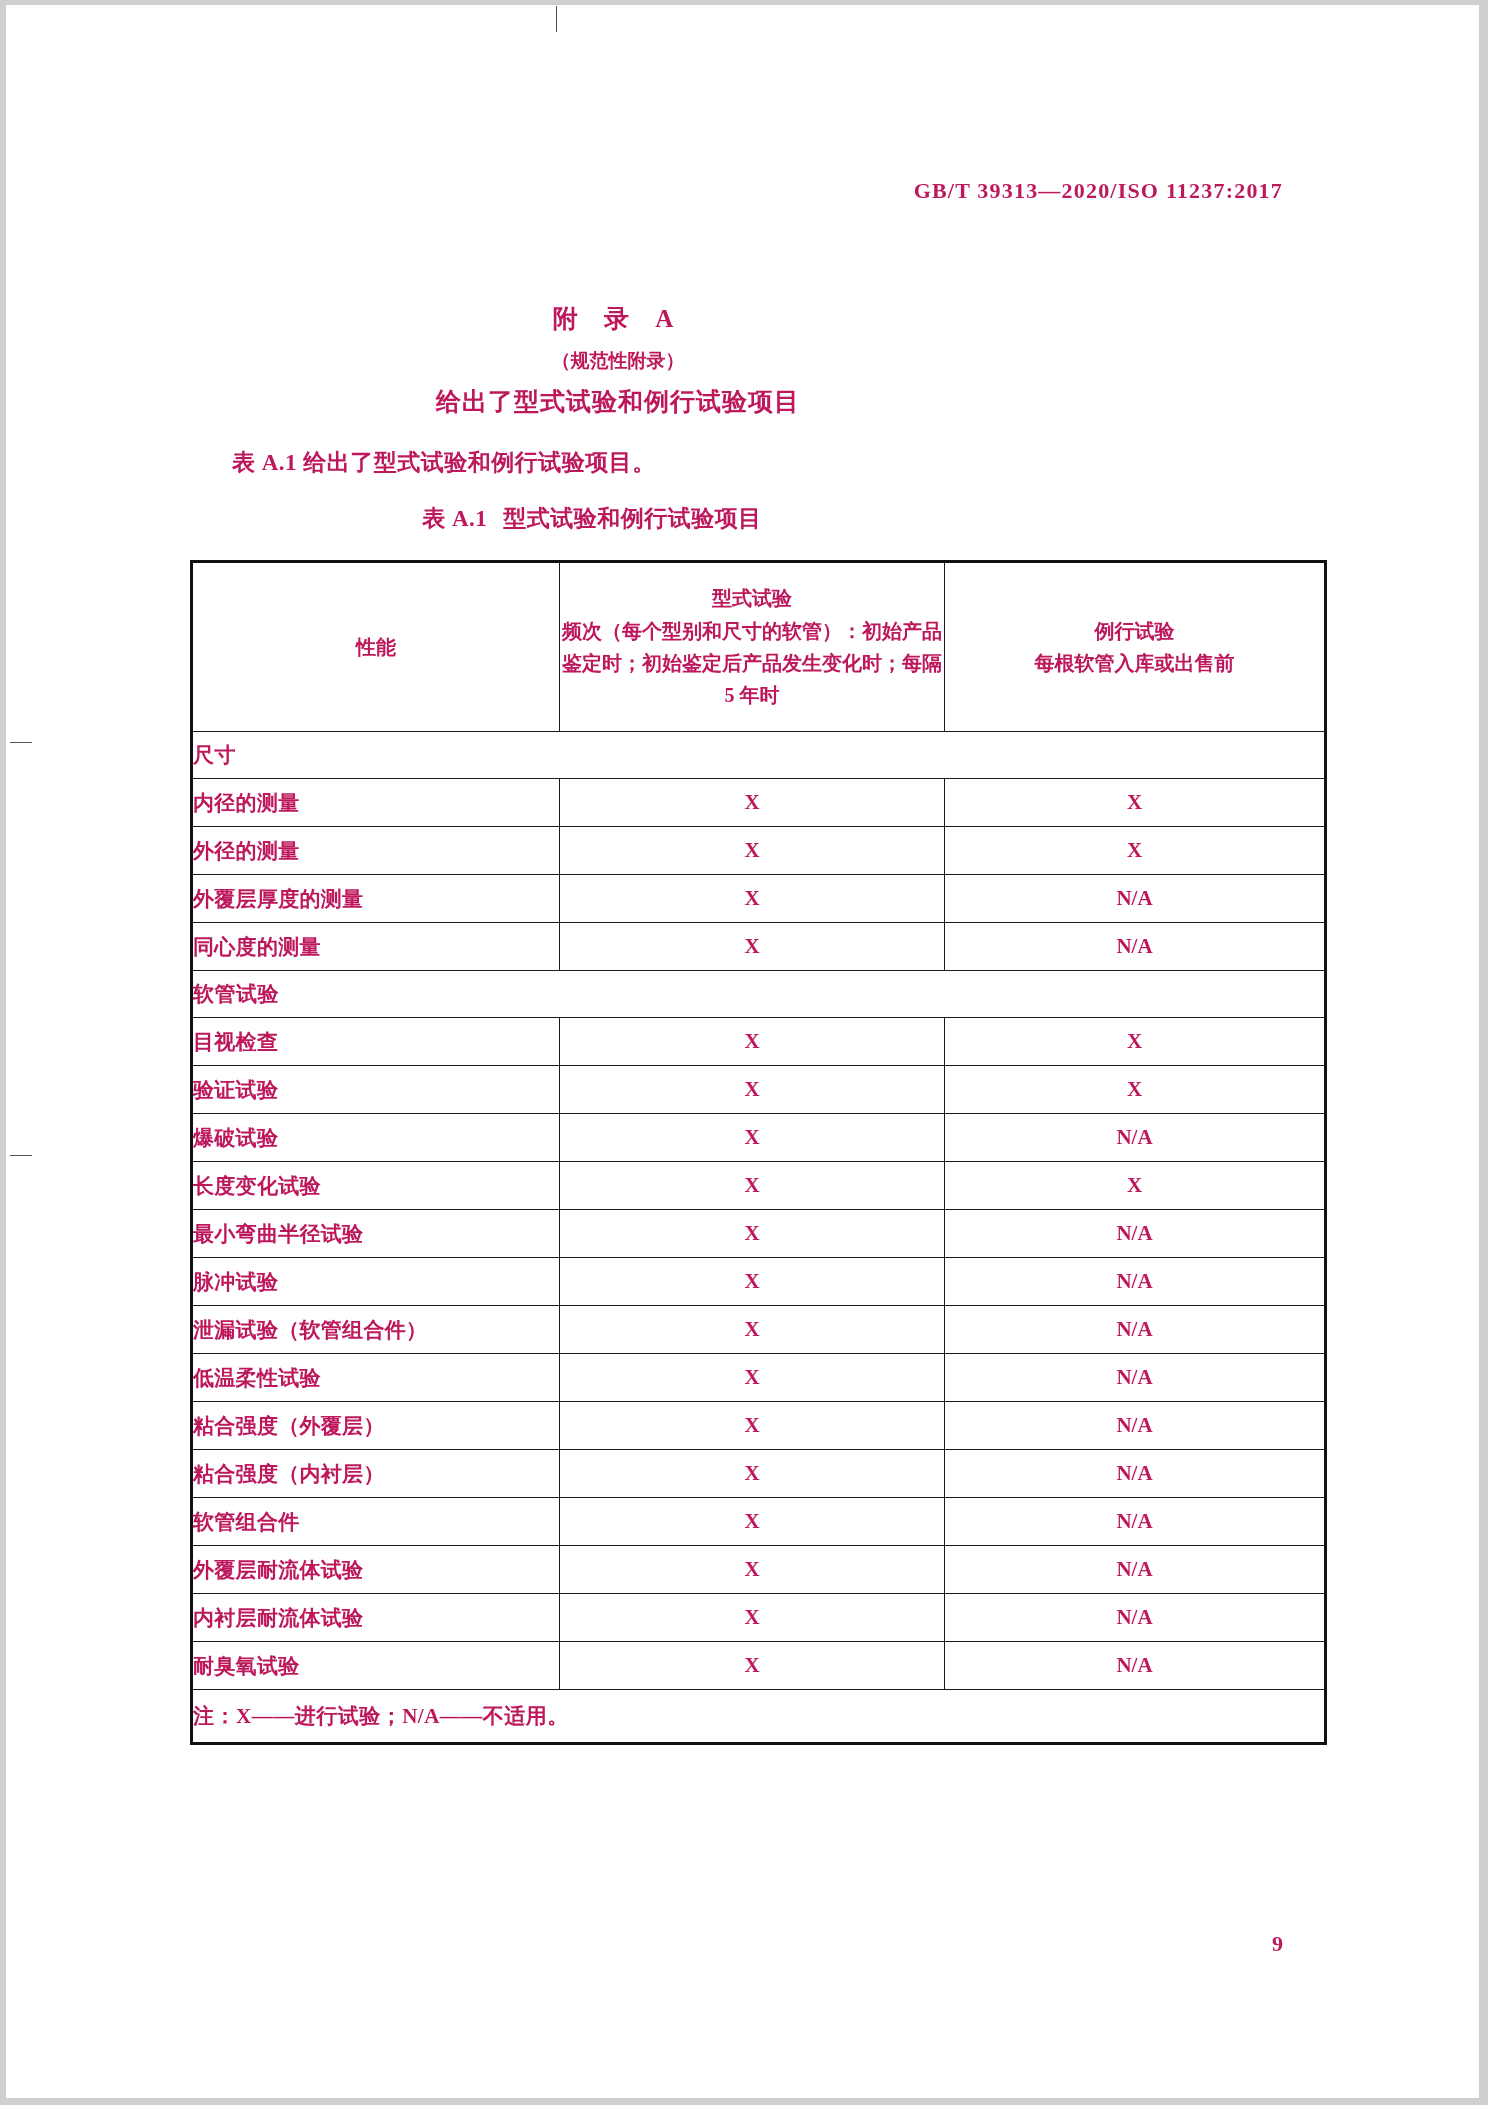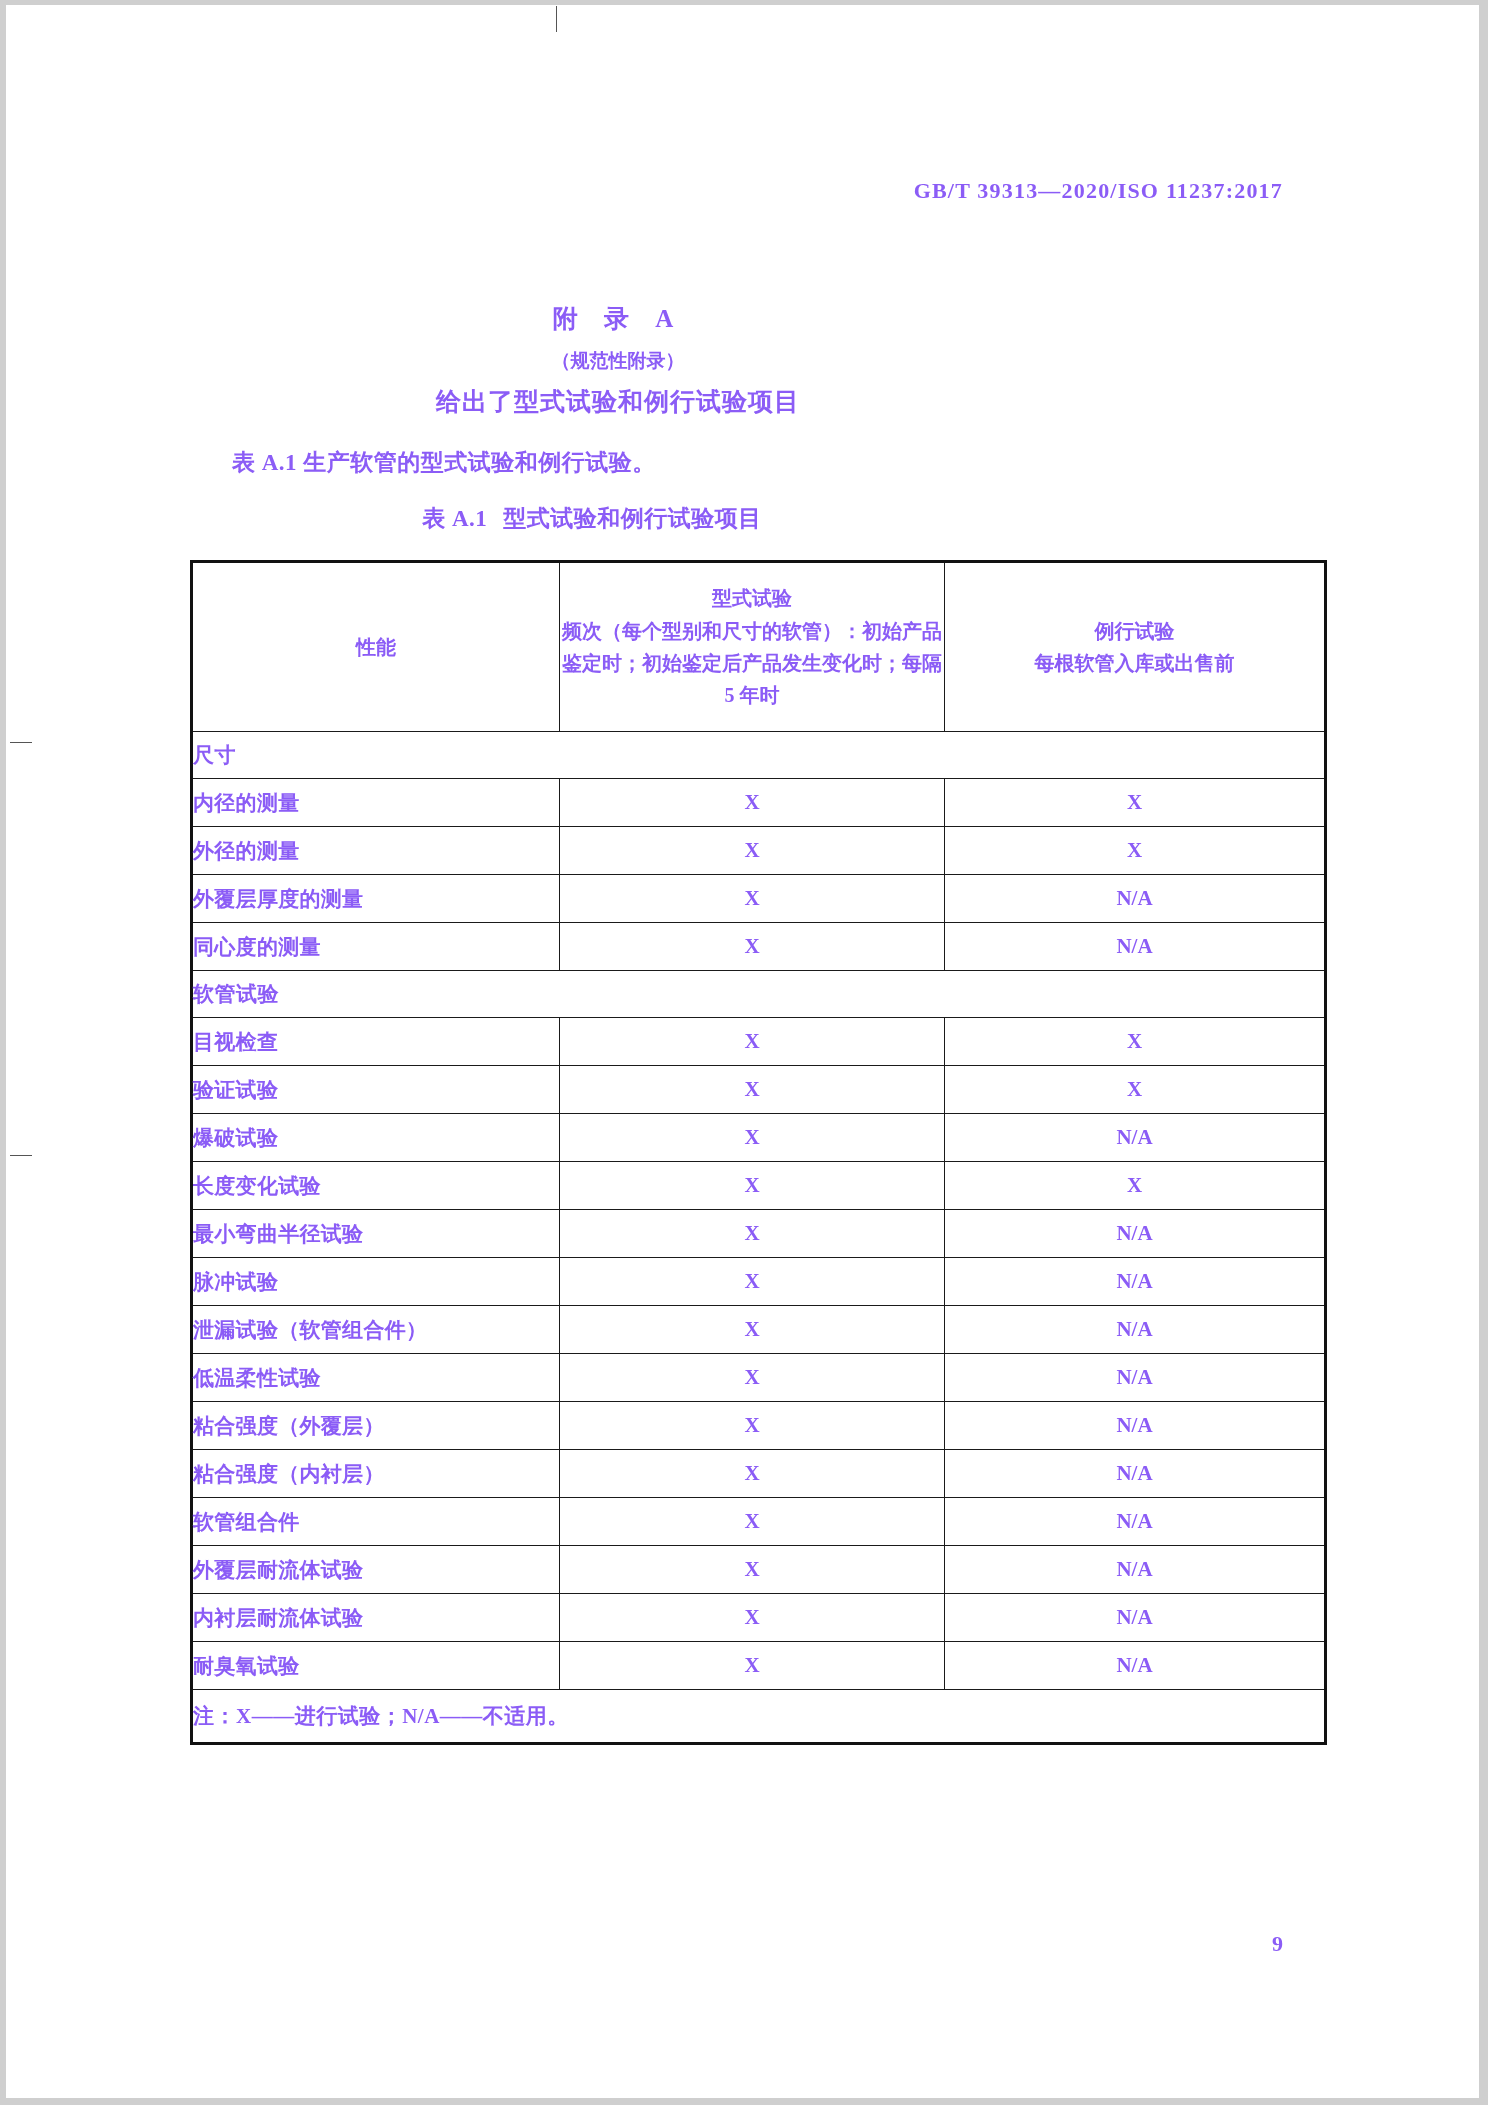--- a/index.html
+++ b/index.html
@@ -9,21 +9,21 @@
     background: #787878;
   }
   .page {
     position: relative;
     width: 1488px;
     height: 2105px;
     margin: 0 auto;
     background: #ffffff;
     box-sizing: border-box;
     font-family: "Liberation Serif", "DejaVu Serif", serif;
-    color: #8b5cf6;
+    color: #be185d;
     overflow: hidden;
   }
   
   .scan-edge-top,
   .scan-edge-left,
   .scan-edge-right,
   .scan-edge-bottom {
     position: absolute;
     background: #cfcfcf;
   }
@@ -198,21 +198,21 @@
   <div class="crop-mark crop-left-b"></div>
 
   <div class="header">GB/T 39313—2020/ISO 11237:2017</div>
 
   <div class="annex-title-block">
     <div class="annex-title">附 录 A</div>
     <div class="annex-kind">（规范性附录）</div>
     <div class="annex-name">给出了型式试验和例行试验项目</div>
   </div>
 
-  <div class="intro-para">表 A.1 生产软管的型式试验和例行试验。</div>
+  <div class="intro-para">表 A.1 给出了型式试验和例行试验项目。</div>
 
   <div class="table-caption">
     <span class="cap-num">表 A.1</span><span>型式试验和例行试验项目</span>
   </div>
 
   <div class="tbl-wrap">
     <table class="spec">
       <colgroup>
         <col class="c1">
           <col class="c2">

